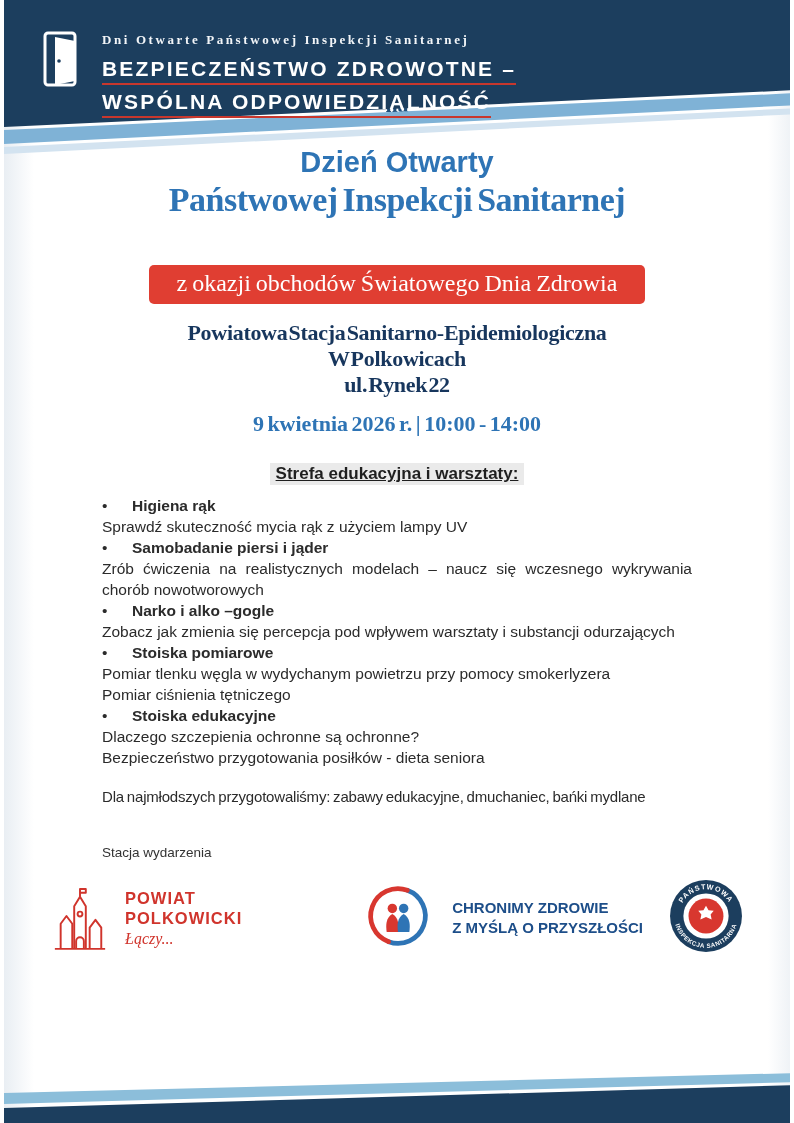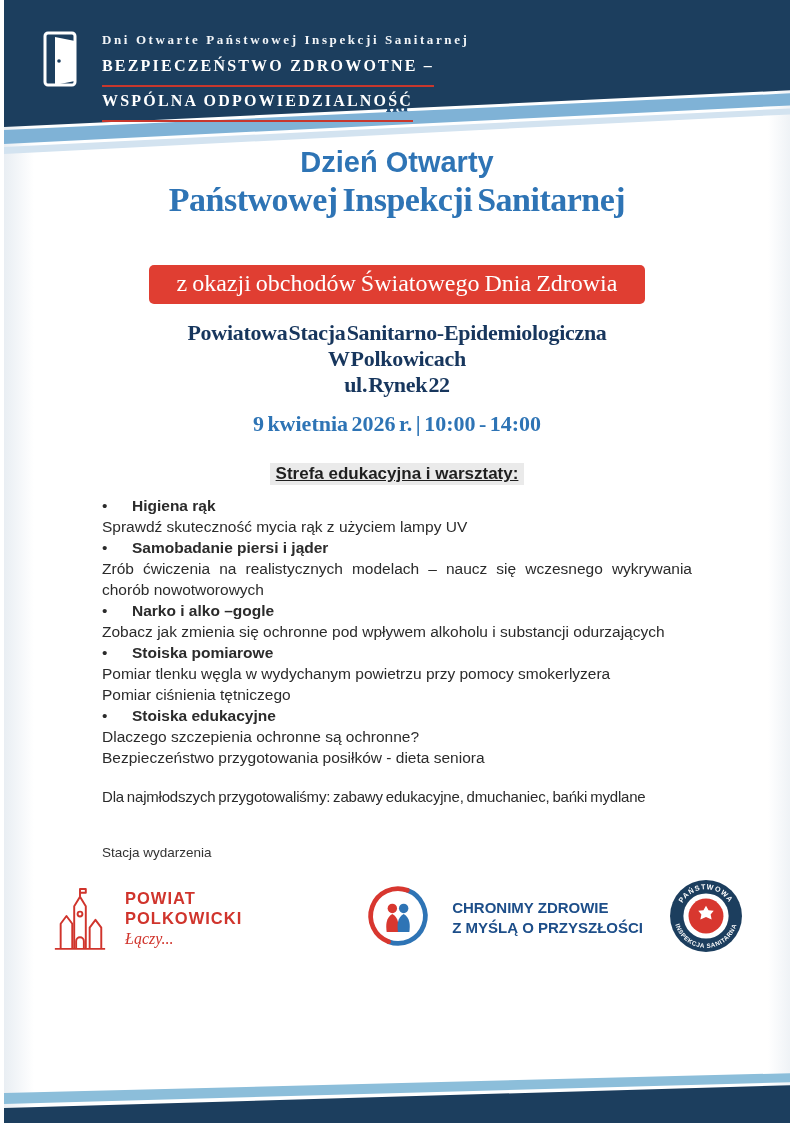--- a/index.html
+++ b/index.html
@@ -12,23 +12,23 @@
   
   .banner-svg { position:absolute; top:0; left:0; display:block; }
   .banner-content { position:absolute; top:30px; left:38px; display:flex; gap:16px; align-items:flex-start; }
   .door-icon svg { display:block; }
   .banner-text { padding-top:2px; }
   .b-tagline {
     color:#f2f5f8; font-family:"Liberation Serif",serif; font-weight:700;
     font-size:13px; letter-spacing:2.6px; margin-bottom:9px; white-space:nowrap;
   }
   .b-title span {
-    display:inline-block; color:#ffffff; font-family:Liberation Serif, serif; font-weight:700;
-    font-size:16px; letter-spacing:2.2px; border-bottom:2.5px solid #c8372d;
-    padding-bottom:10px; margin-bottom:5px; white-space:nowrap;
+    display:inline-block; color:#ffffff; font-family:Liberation Sans, sans-serif; font-weight:700;
+    font-size:21px; letter-spacing:2.2px; border-bottom:2.5px solid #c8372d;
+    padding-bottom:2px; margin-bottom:5px; white-space:nowrap;
   }
   
   .center { text-align:center; }
   .zapraszamy { margin-top:22px; font-size:37px; font-weight:400; letter-spacing:2px; color:#2e74b5; }
   .na { margin-top:28px; font-family:"Liberation Serif",serif; font-weight:700; font-size:22px; color:#1f4e79; }
   .event-1 { margin-top:28px; font-weight:700; font-size:29px; color:#2e74b5; }
   .event-2 { margin-top:2px; font-family:"Liberation Serif",serif; font-weight:700; font-size:34px;
              color:#2e74b5; letter-spacing:-0.5px; word-spacing:-3px; }
   .ribbon {
     margin:46px auto 0; width:fit-content; max-width:660px;
@@ -118,21 +118,21 @@
     <div class="item-title">
       <span class="bullet">•</span>
       <span>Samobadanie piersi i jąder</span>
     </div>
     <p class="desc justify">Zrób ćwiczenia na realistycznych modelach – naucz się wczesnego wykrywania chorób nowotworowych</p>
 
     <div class="item-title">
       <span class="bullet">•</span>
       <span>Narko i alko –gogle</span>
     </div>
-    <p class="desc">Zobacz jak zmienia się ochronne pod wpływem alkoholu i substancji odurzających</p>
+    <p class="desc">Zobacz jak zmienia się percepcja pod wpływem warsztaty i substancji odurzających</p>
 
     <div class="item-title">
       <span class="bullet">•</span>
       <span>Stoiska pomiarowe</span>
     </div>
     <p class="desc">Pomiar tlenku węgla w wydychanym powietrzu przy pomocy smokerlyzera</p>
     <p class="desc">Pomiar ciśnienia tętniczego</p>
 
     <div class="item-title">
       <span class="bullet">•</span>

